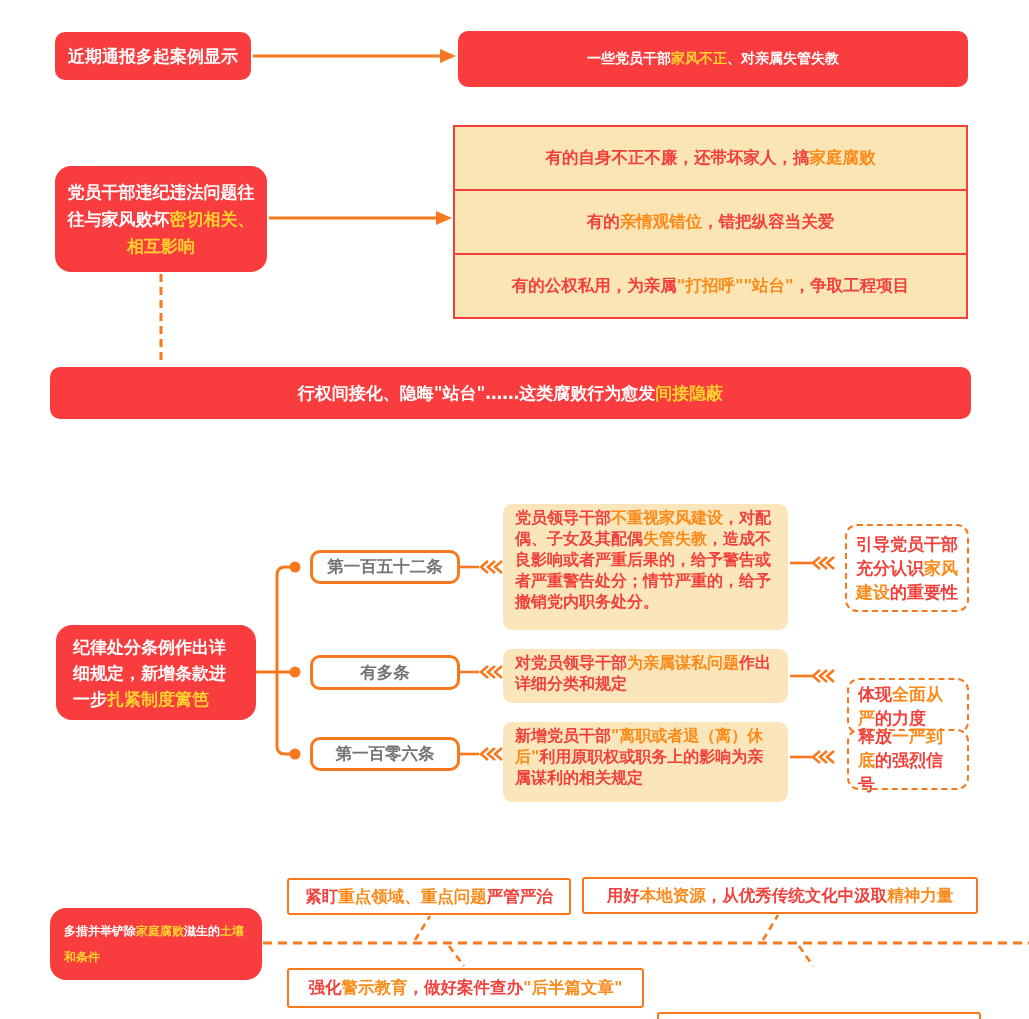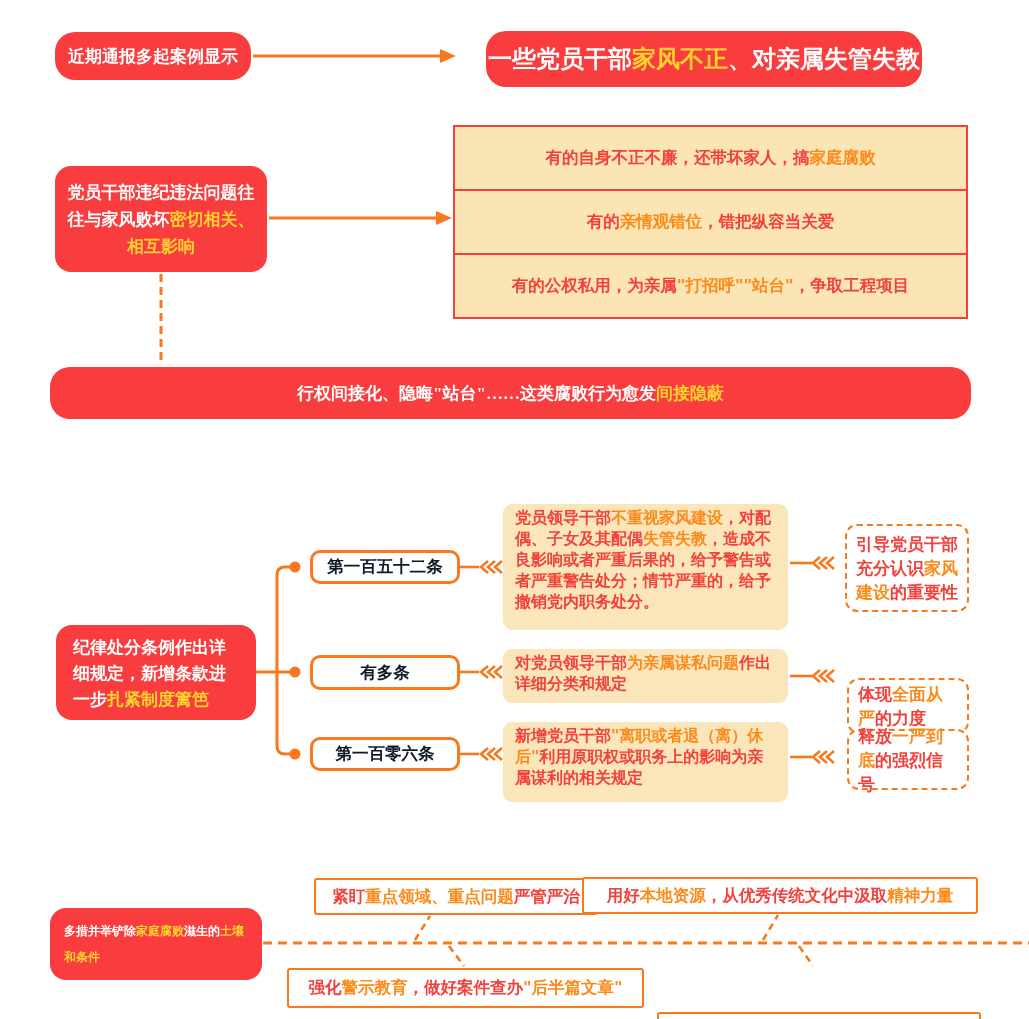--- a/index.html
+++ b/index.html
@@ -1,26 +1,26 @@
 <!DOCTYPE html>
 <html><head>
 <meta charset="utf-8">
 <style>
   html,body{margin:0;padding:0;background:#fff;}
   body{font-family:"DejaVu Sans","Liberation Sans",sans-serif;}
   .canvas{position:relative;width:1029px;height:1019px;background:#fff;overflow:hidden;}
   .abs{position:absolute;box-sizing:border-box;}
   .redbox{background:#F93C3E;color:#fff;font-weight:bold;display:flex;align-items:center;justify-content:center;text-align:center;}
   .redbox .y{color:#FFD22E;}
-  .r10{border-radius:20px;font-family:Liberation Serif, serif;} .r16{border-radius:16px;}
+  .r10{border-radius:10px;} .r16{border-radius:16px;}
   .cream-table{background:#FBE5B4;border:2px solid #F2403A;display:flex;flex-direction:column;}
   .cream-row{flex:1;display:flex;align-items:center;justify-content:center;text-align:center;
              color:#F2403A;font-weight:bold;font-size:16.5px;border-top:2px solid #F2403A;}
   .cream-row:first-child{border-top:none;}
-  .label-pill{background:#fff;border:3px solid #F8791D;border-radius:10px;color:#0f172a;font-weight:bold;
+  .label-pill{background:#fff;border:3px solid #F8791D;border-radius:10px;color:#737373;font-weight:bold;
               display:flex;align-items:center;justify-content:center;font-size:16.5px;}
   .content-box{background:#FBE6BB;border-radius:9px;color:#F2403A;font-weight:bold;font-size:16px;
                line-height:21px;padding:3px 12px;text-align:left;}
   .note-box{background:#fff;border:2.5px dashed #F8791D;border-radius:12px;color:#F2403A;font-weight:bold;
             font-size:17px;line-height:24px;padding:4px 9px;display:flex;align-items:center;text-align:left;}
   .measure-box{background:#fff;border:2.5px solid #F8791D;border-radius:3px;color:#F2403A;font-weight:bold;
                font-size:16.5px;display:flex;align-items:center;justify-content:center;text-align:center;}
   .o{color:#FB8A19;}
   .overlay{position:absolute;left:0;top:0;pointer-events:none;}
 </style>
@@ -80,21 +80,21 @@
       <line x1="415" y1="940" x2="430" y2="916"></line>
       <line x1="449" y1="946" x2="464" y2="966"></line>
       <line x1="763" y1="940" x2="778" y2="915"></line>
       <line x1="799" y1="946" x2="813" y2="966"></line>
     </g>
   </svg>
 
   <div class="abs redbox r10" style="left:55px;top:32px;width:196px;height:48px;font-size:17px;">
     <span><span>近期通报多起案例显示</span></span>
   </div>
-  <div class="abs redbox r10" style="left:486px;top:31px;width:436px;height:56px;font-size:24px;">
+  <div class="abs redbox r10" style="left:458px;top:31px;width:510px;height:56px;font-size:14px;">
     <span><span>一些党员干部</span><span class="y">家风不正</span><span>、对亲属失管失教</span></span>
   </div>
 
   <div class="abs redbox r16" style="left:55px;top:166px;width:212px;height:106px;font-size:17px;line-height:27px;padding:0 12px;">
     <span><span>党员干部违纪违法问题往往与家风败坏</span><span class="y">密切相关、相互影响</span></span>
   </div>
 
   <div class="abs cream-table" style="left:453px;top:125px;width:515px;height:194px;">
     <div class="cream-row">
       <span><span>有的自身不正不廉，还带坏家人，搞</span><span class="o">家庭腐败</span></span>
@@ -142,21 +142,21 @@
     <span><span>体现</span><span class="o">全面从严</span><span>的力度</span></span>
   </div>
   <div class="abs note-box" style="left:847px;top:729px;width:122px;height:61px;">
     <span><span>释放</span><span class="o">一严到底</span><span>的强烈信号</span></span>
   </div>
 
   <div class="abs redbox r16" style="left:50px;top:908px;width:212px;height:72px;font-size:12px;line-height:26px;justify-content:flex-start;text-align:left;padding:0 14px;">
     <span><span>多措并举铲除</span><span class="y">家庭腐败</span><span>滋生的</span><span class="y">土壤和条件</span></span>
   </div>
 
-  <div class="abs measure-box" style="left:287px;top:878px;width:284px;height:37px;margin-left:27px;">
+  <div class="abs measure-box" style="left:287px;top:878px;width:284px;height:37px;">
     <span><span>紧盯</span><span class="o">重点领域、重点问题</span><span>严管严治</span></span>
   </div>
   <div class="abs measure-box" style="left:582px;top:877px;width:396px;height:37px;">
     <span><span>用好</span><span class="o">本地资源</span><span>，从优秀传统文化中汲取</span><span class="o">精神力量</span></span>
   </div>
   <div class="abs measure-box" style="left:287px;top:968px;width:357px;height:40px;">
     <span><span>强化</span><span class="o">警示教育</span><span>，做好案件查办</span><span class="o">"后半篇文章"</span></span>
   </div>
   <div class="abs measure-box" style="left:657px;top:968px;width:324px;height:40px;margin-top:44px;">
     <span><span>开展</span><span class="o">家庭助廉</span><span>活动，筑牢家庭廉洁防线</span></span>

